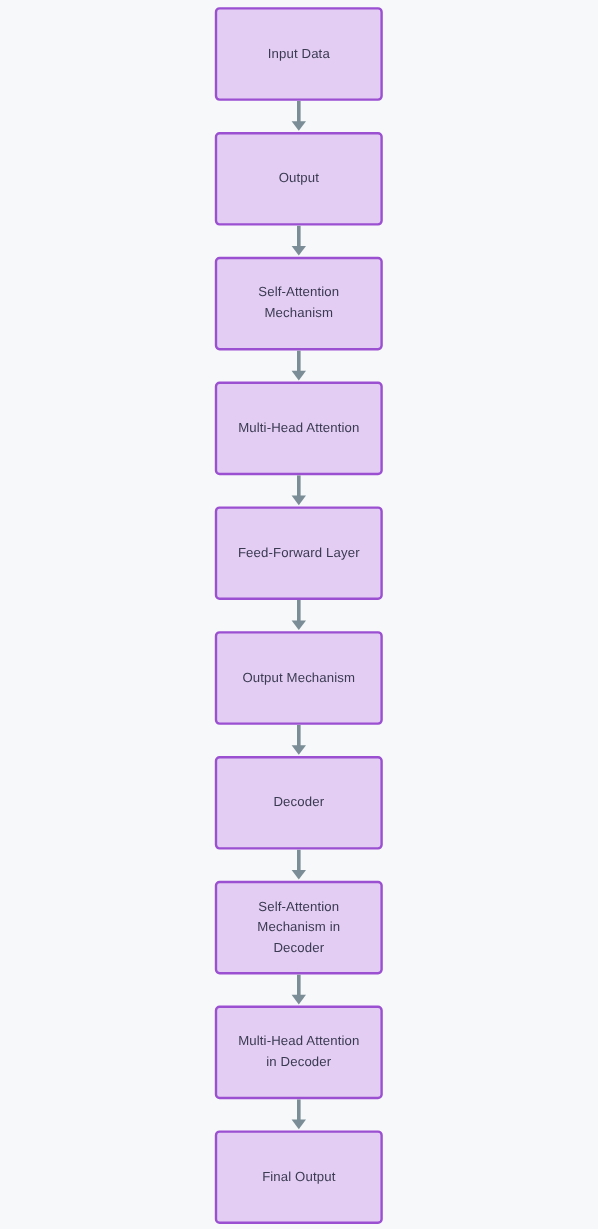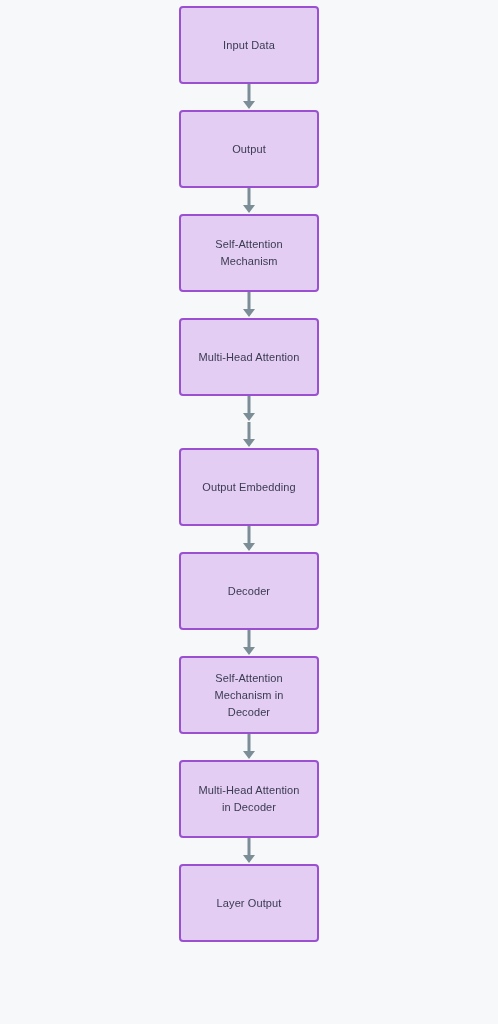--- a/index.html
+++ b/index.html
@@ -88,28 +88,31 @@
     </div>
     <div class="node">
       <span class="node-label">Multi-Head Attention</span>
     </div>
     <div class="connector">
       <svg width="22" height="26" viewBox="0 0 22 26">
         <rect x="9.5" y="0" width="3" height="18" fill="#7b8d96"></rect>
         <polygon points="5,17 17,17 11,25" fill="#7b8d96"></polygon>
       </svg>
     </div>
+    <div class="node">
+      <span class="node-label">Feed-Forward Layer</span>
+    </div>
     <div class="connector">
       <svg width="22" height="26" viewBox="0 0 22 26">
         <rect x="9.5" y="0" width="3" height="18" fill="#7b8d96"></rect>
         <polygon points="5,17 17,17 11,25" fill="#7b8d96"></polygon>
       </svg>
     </div>
     <div class="node">
-      <span class="node-label">Output Embedding</span>
+      <span class="node-label">Output Mechanism</span>
     </div>
     <div class="connector">
       <svg width="22" height="26" viewBox="0 0 22 26">
         <rect x="9.5" y="0" width="3" height="18" fill="#7b8d96"></rect>
         <polygon points="5,17 17,17 11,25" fill="#7b8d96"></polygon>
       </svg>
     </div>
     <div class="node">
       <span class="node-label">Decoder</span>
     </div>
@@ -134,15 +137,15 @@
       <span class="node-label">Multi-Head Attention
 in Decoder</span>
     </div>
     <div class="connector">
       <svg width="22" height="26" viewBox="0 0 22 26">
         <rect x="9.5" y="0" width="3" height="18" fill="#7b8d96"></rect>
         <polygon points="5,17 17,17 11,25" fill="#7b8d96"></polygon>
       </svg>
     </div>
     <div class="node">
-      <span class="node-label">Layer Output</span>
+      <span class="node-label">Final Output</span>
     </div>
   </div>
 
 </body></html>

